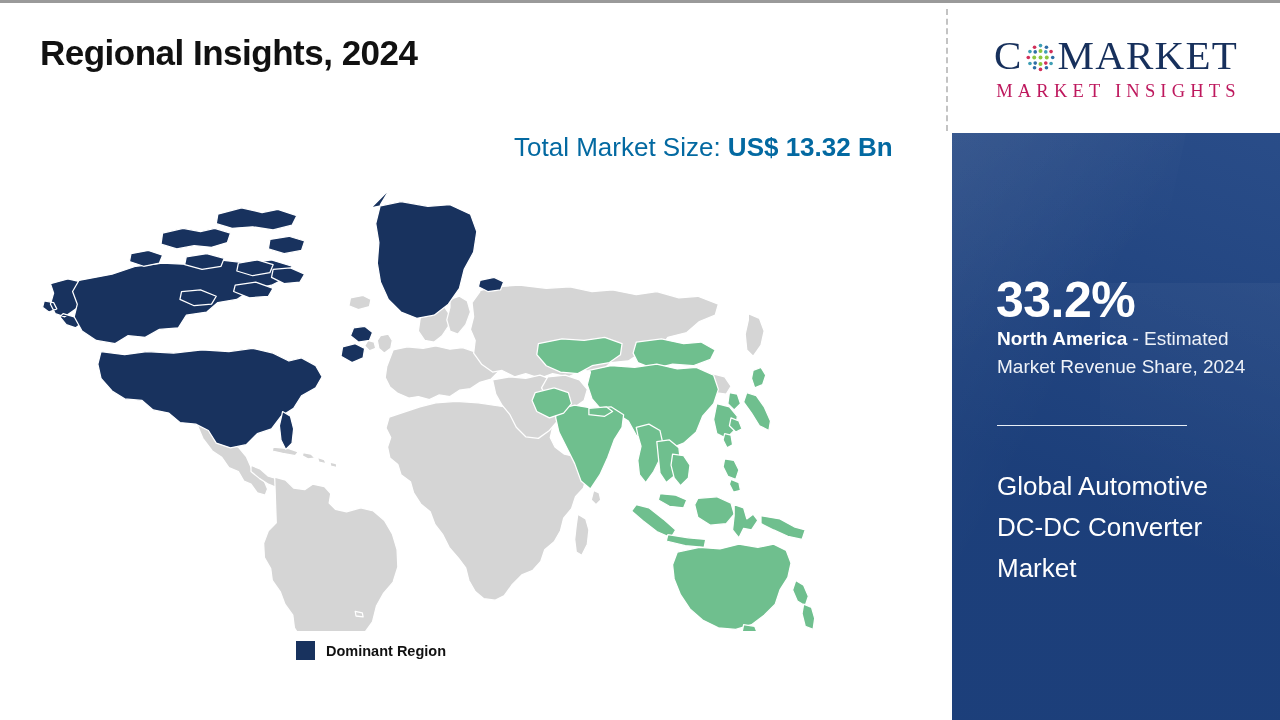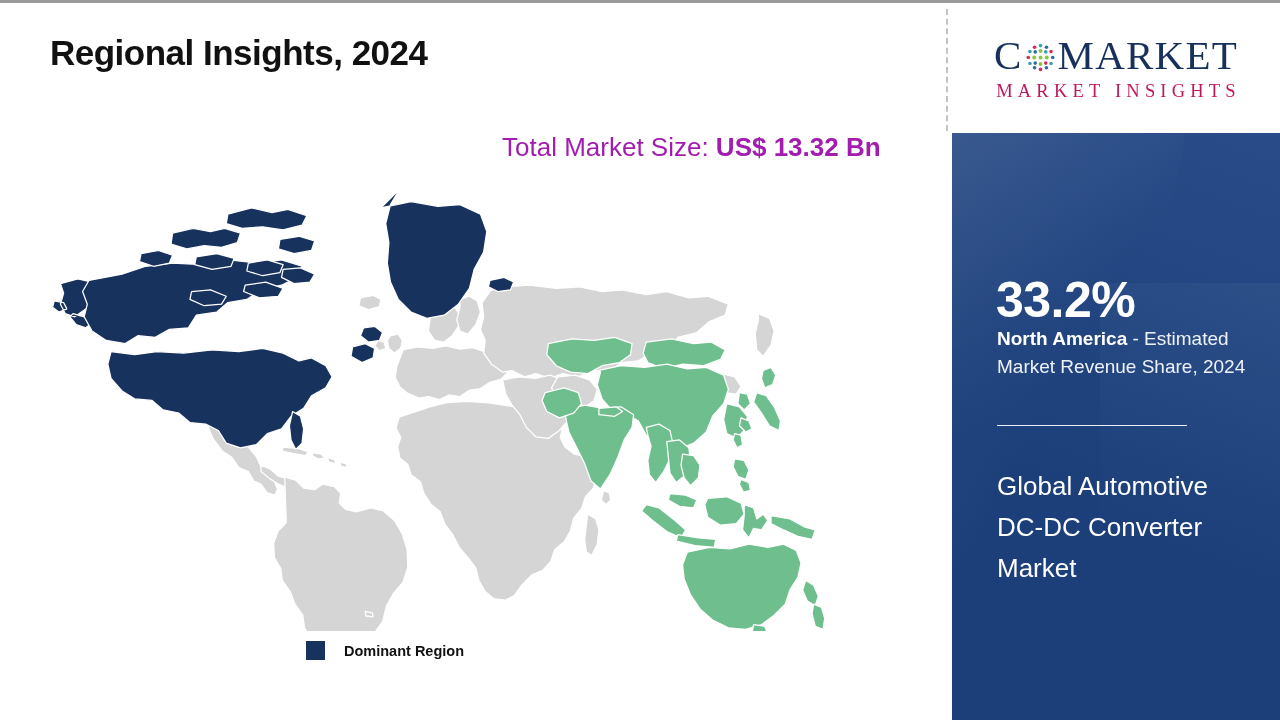--- a/index.html
+++ b/index.html
@@ -18,39 +18,38 @@
     border-top: 3px solid #9a9a9a;
     box-sizing: border-box;
   }
 
   
   .left-pane {
     position: absolute;
     left: 0; top: 0;
     width: 946px; height: 559px;
     background: #ffffff;
-    margin-left: 10px;
   }
 
   .page-title {
     position: absolute;
     left: 40px; top: 30px;
     font-size: 35px;
     font-weight: bold;
     color: #111111;
     letter-spacing: -0.5px;
     white-space: nowrap;
   }
 
   .market-size {
     position: absolute;
-    left: 492px; top: 126px;
+    left: 514px; top: 126px;
     width: 400px;
     font-size: 26px;
-    color: #a21caf;
+    color: #0369a1;
     line-height: 1.45;
   }
   .market-size .ms-strong { font-weight: bold; }
 
   
   .map-wrap {
     position: absolute;
     left: 36px; top: 178px;
     width: 790px; height: 450px;
   }
@@ -60,21 +59,21 @@
   .legend {
     position: absolute;
     left: 296px; top: 638px;
     display: flex;
     align-items: center;
     gap: 34px;
   }
   .legend-item {
     display: flex;
     align-items: center;
-    gap: 19px;
+    gap: 11px;
   }
   .legend-swatch {
     width: 19px; height: 19px;
     display: block;
   }
   .legend-swatch.dominant { background: #18325e; }
   .legend-swatch.fastest  { background: #6fbf8e; }
   .legend-label {
     font-size: 14.5px;
     font-weight: bold;

